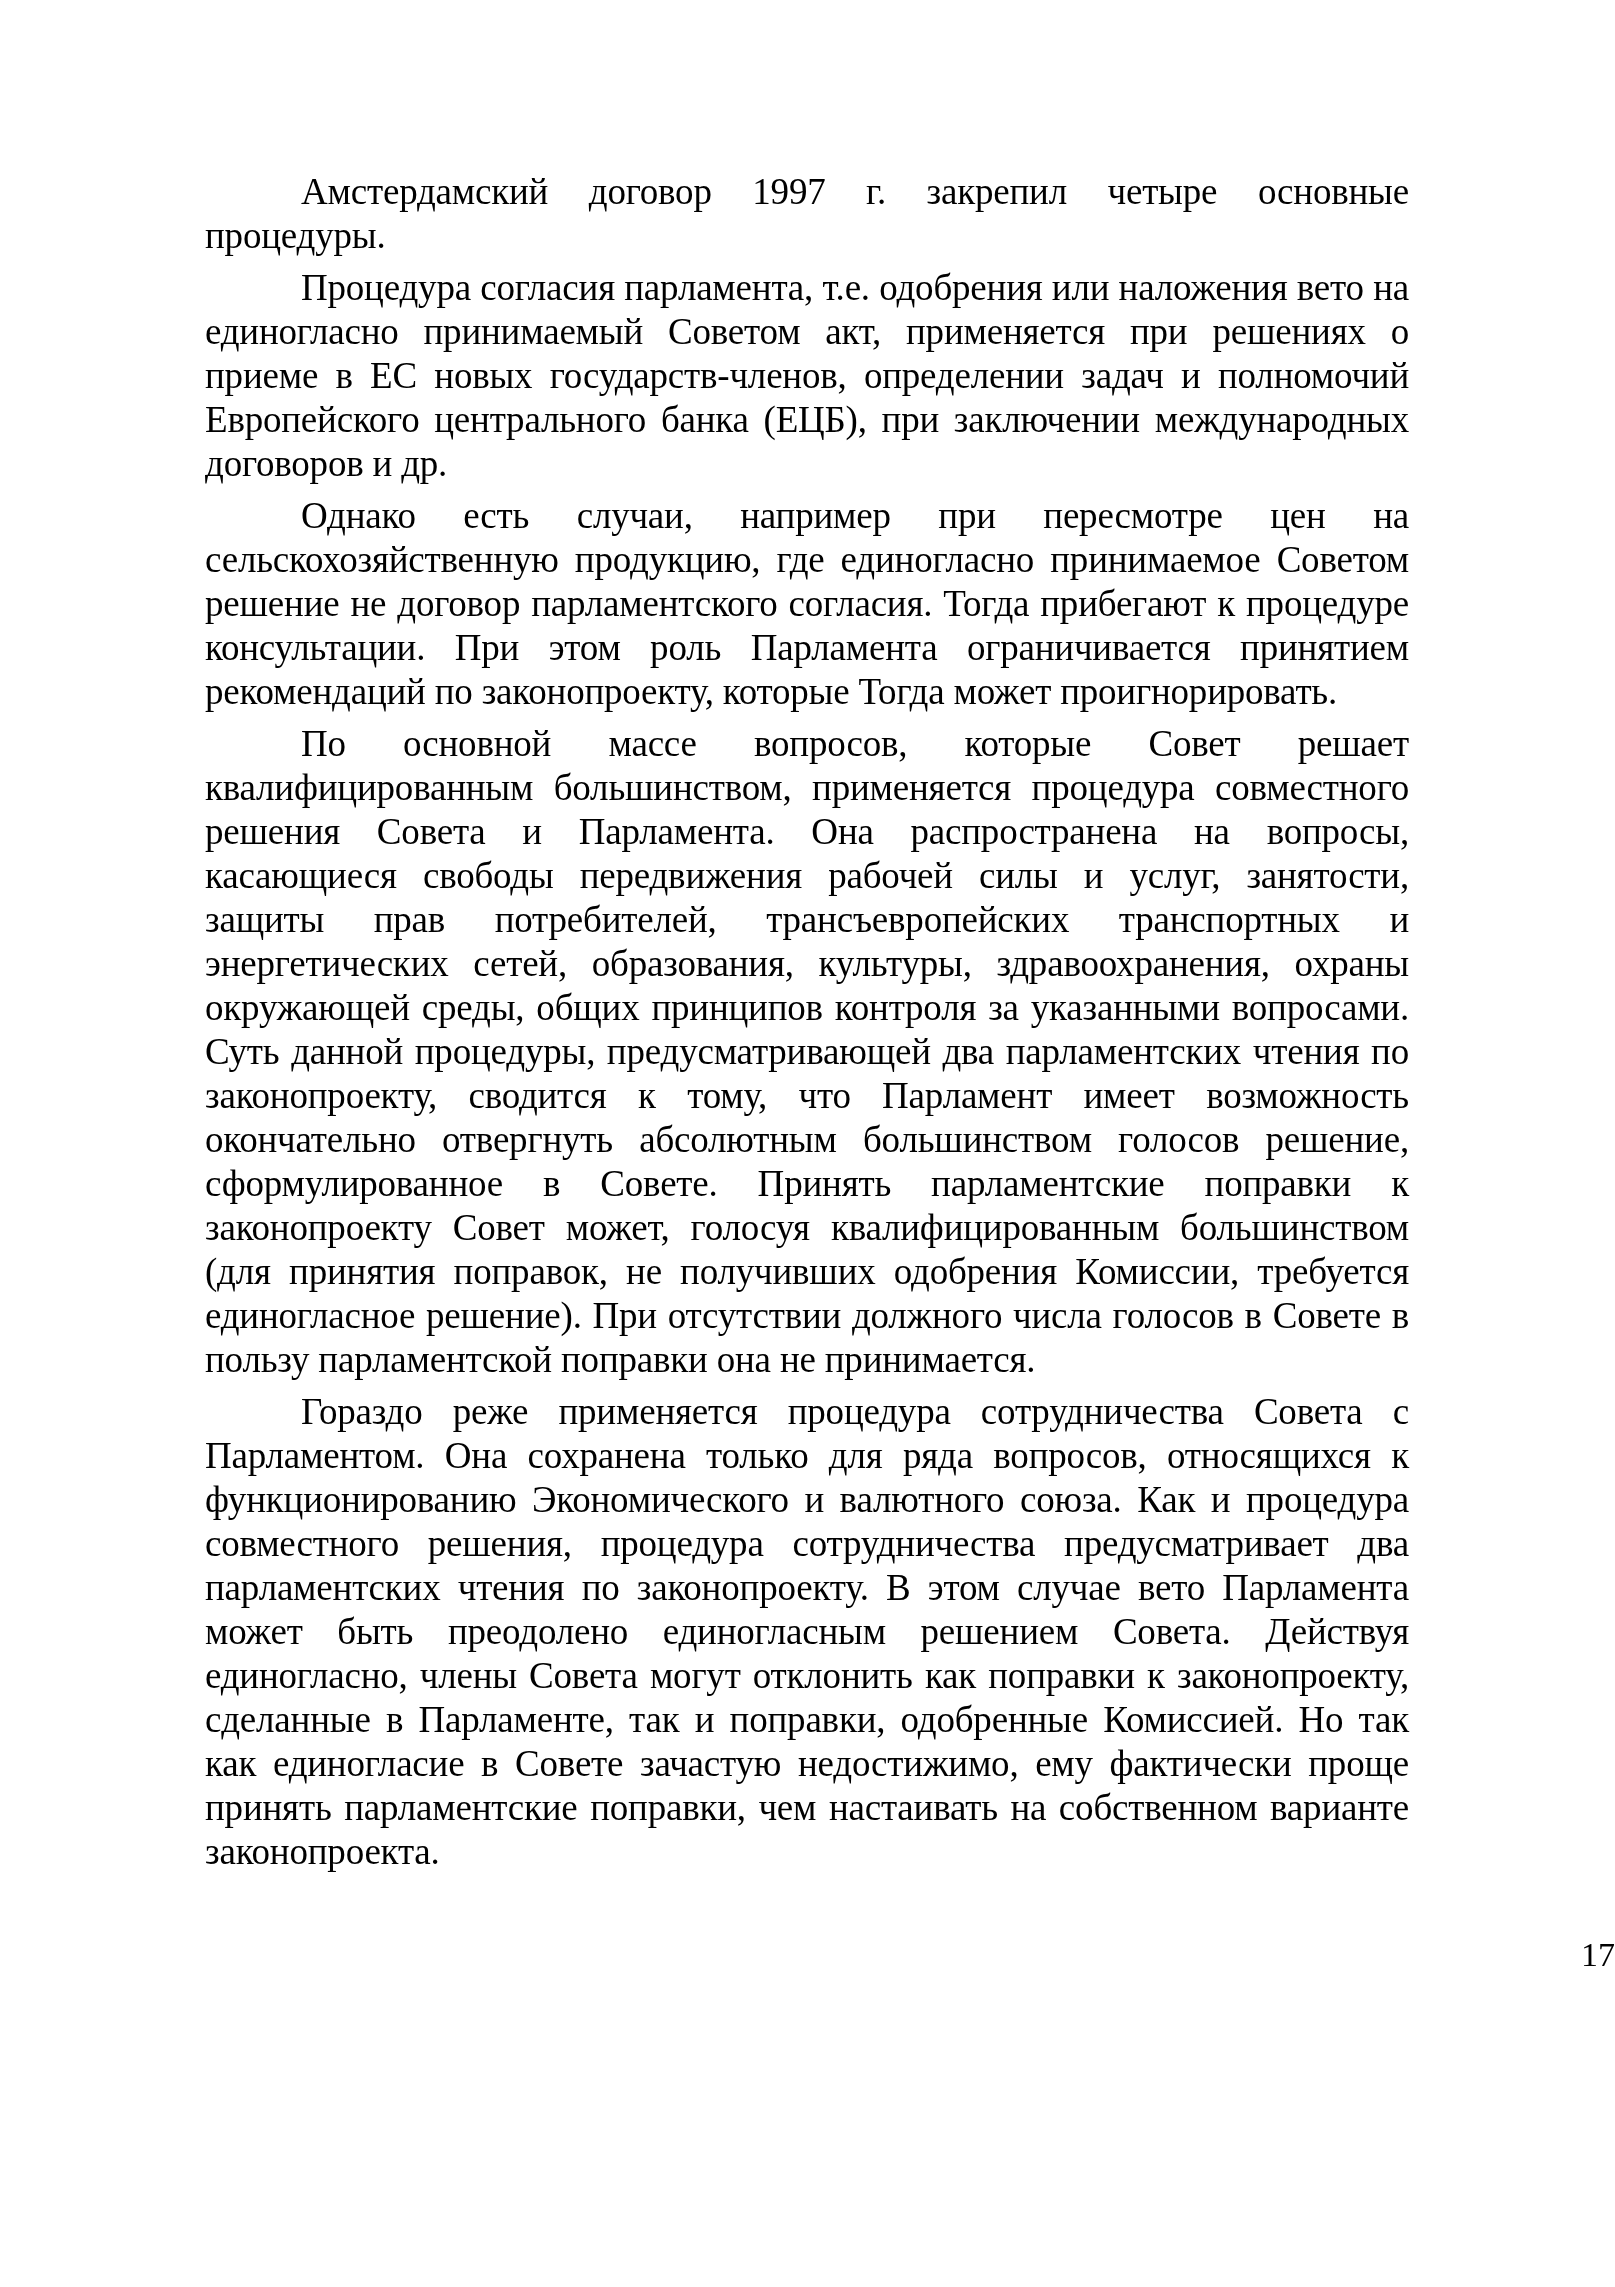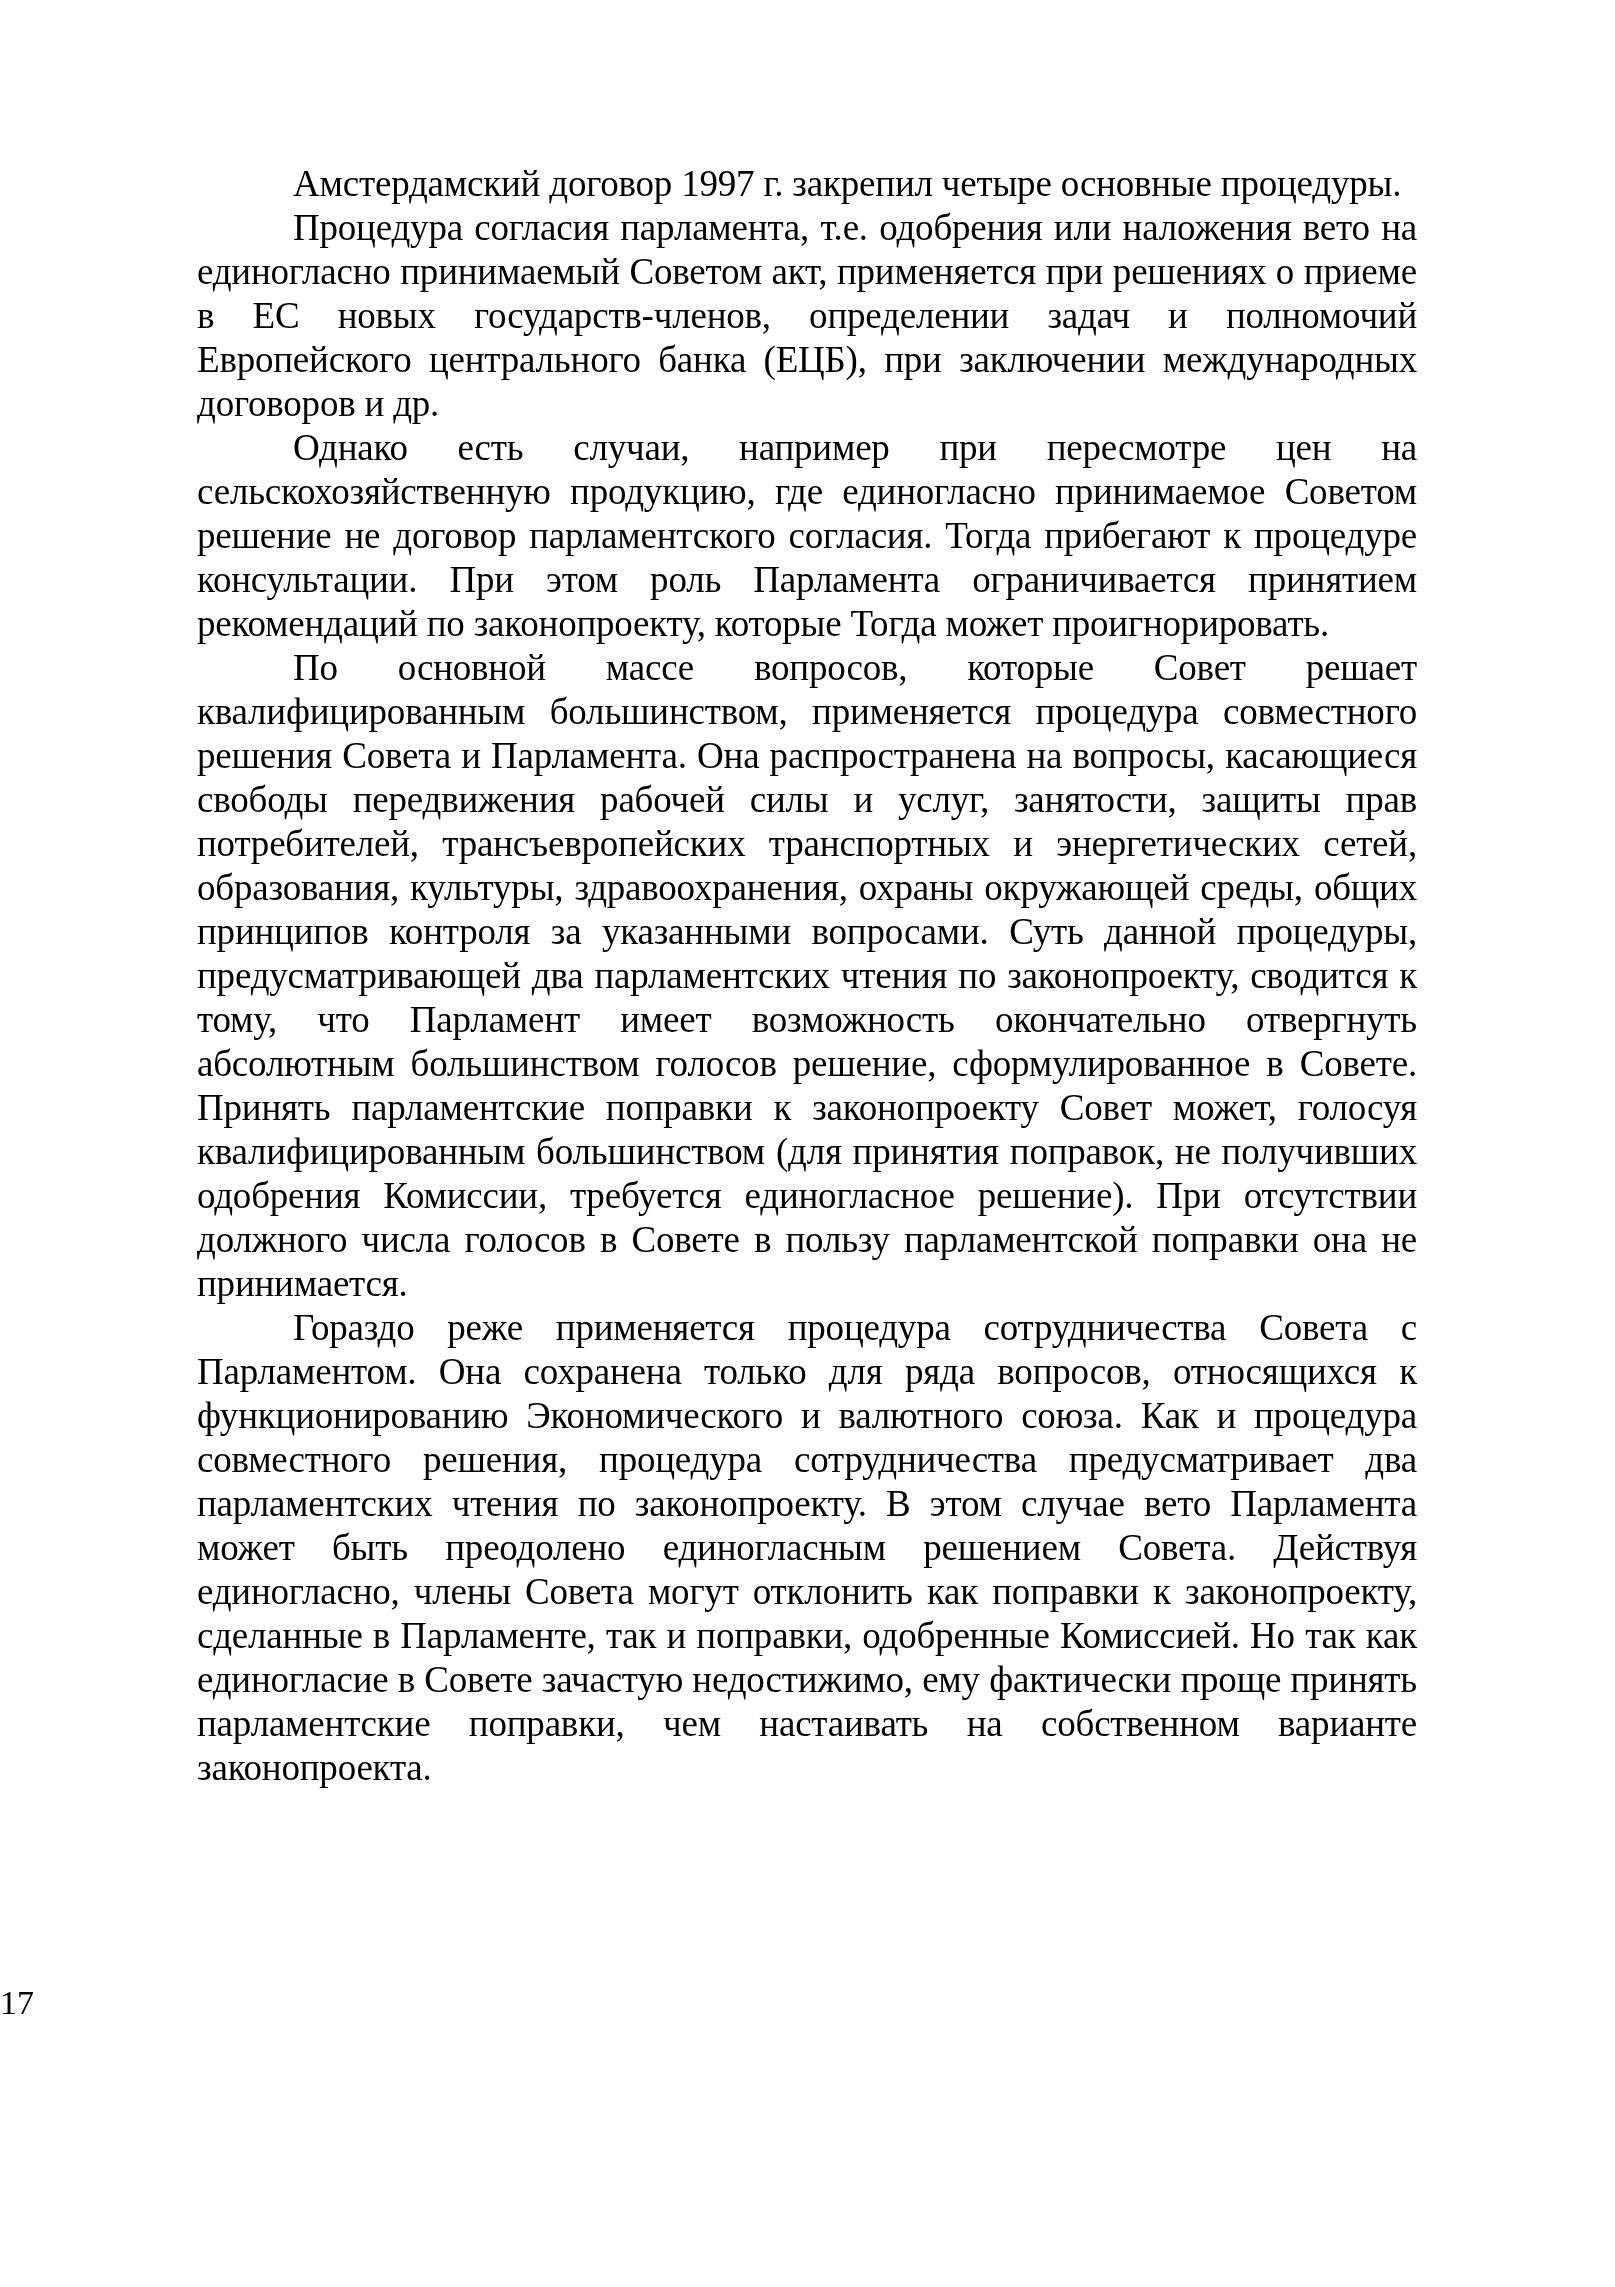--- a/index.html
+++ b/index.html
@@ -20,32 +20,32 @@
     position: absolute;
     left: 197px;
     top: 162px;
     width: 1220px;
     font-size: 37px;
     line-height: 44px;
     text-align: justify;
     letter-spacing: -0.2px;
   }
   .text-block p {
-    margin: 0;
+    margin: 8px;
     padding: 0;
     text-indent: 96px;
   }
   .italic {
   }
   .page-number {
     position: absolute;
-    top: 1982px;
+    top: 1934px;
     left: 0;
     width: 100%;
-    text-align: left;
+    text-align: right;
     font-size: 34px;
     line-height: 41px;
   }
 </style>
 </head>
 <body>
 
 <div class="page">
   <main class="text-block">
       <p><span>Амстердамский договор 1997 г. закрепил четыре основные процедуры.</span></p>

